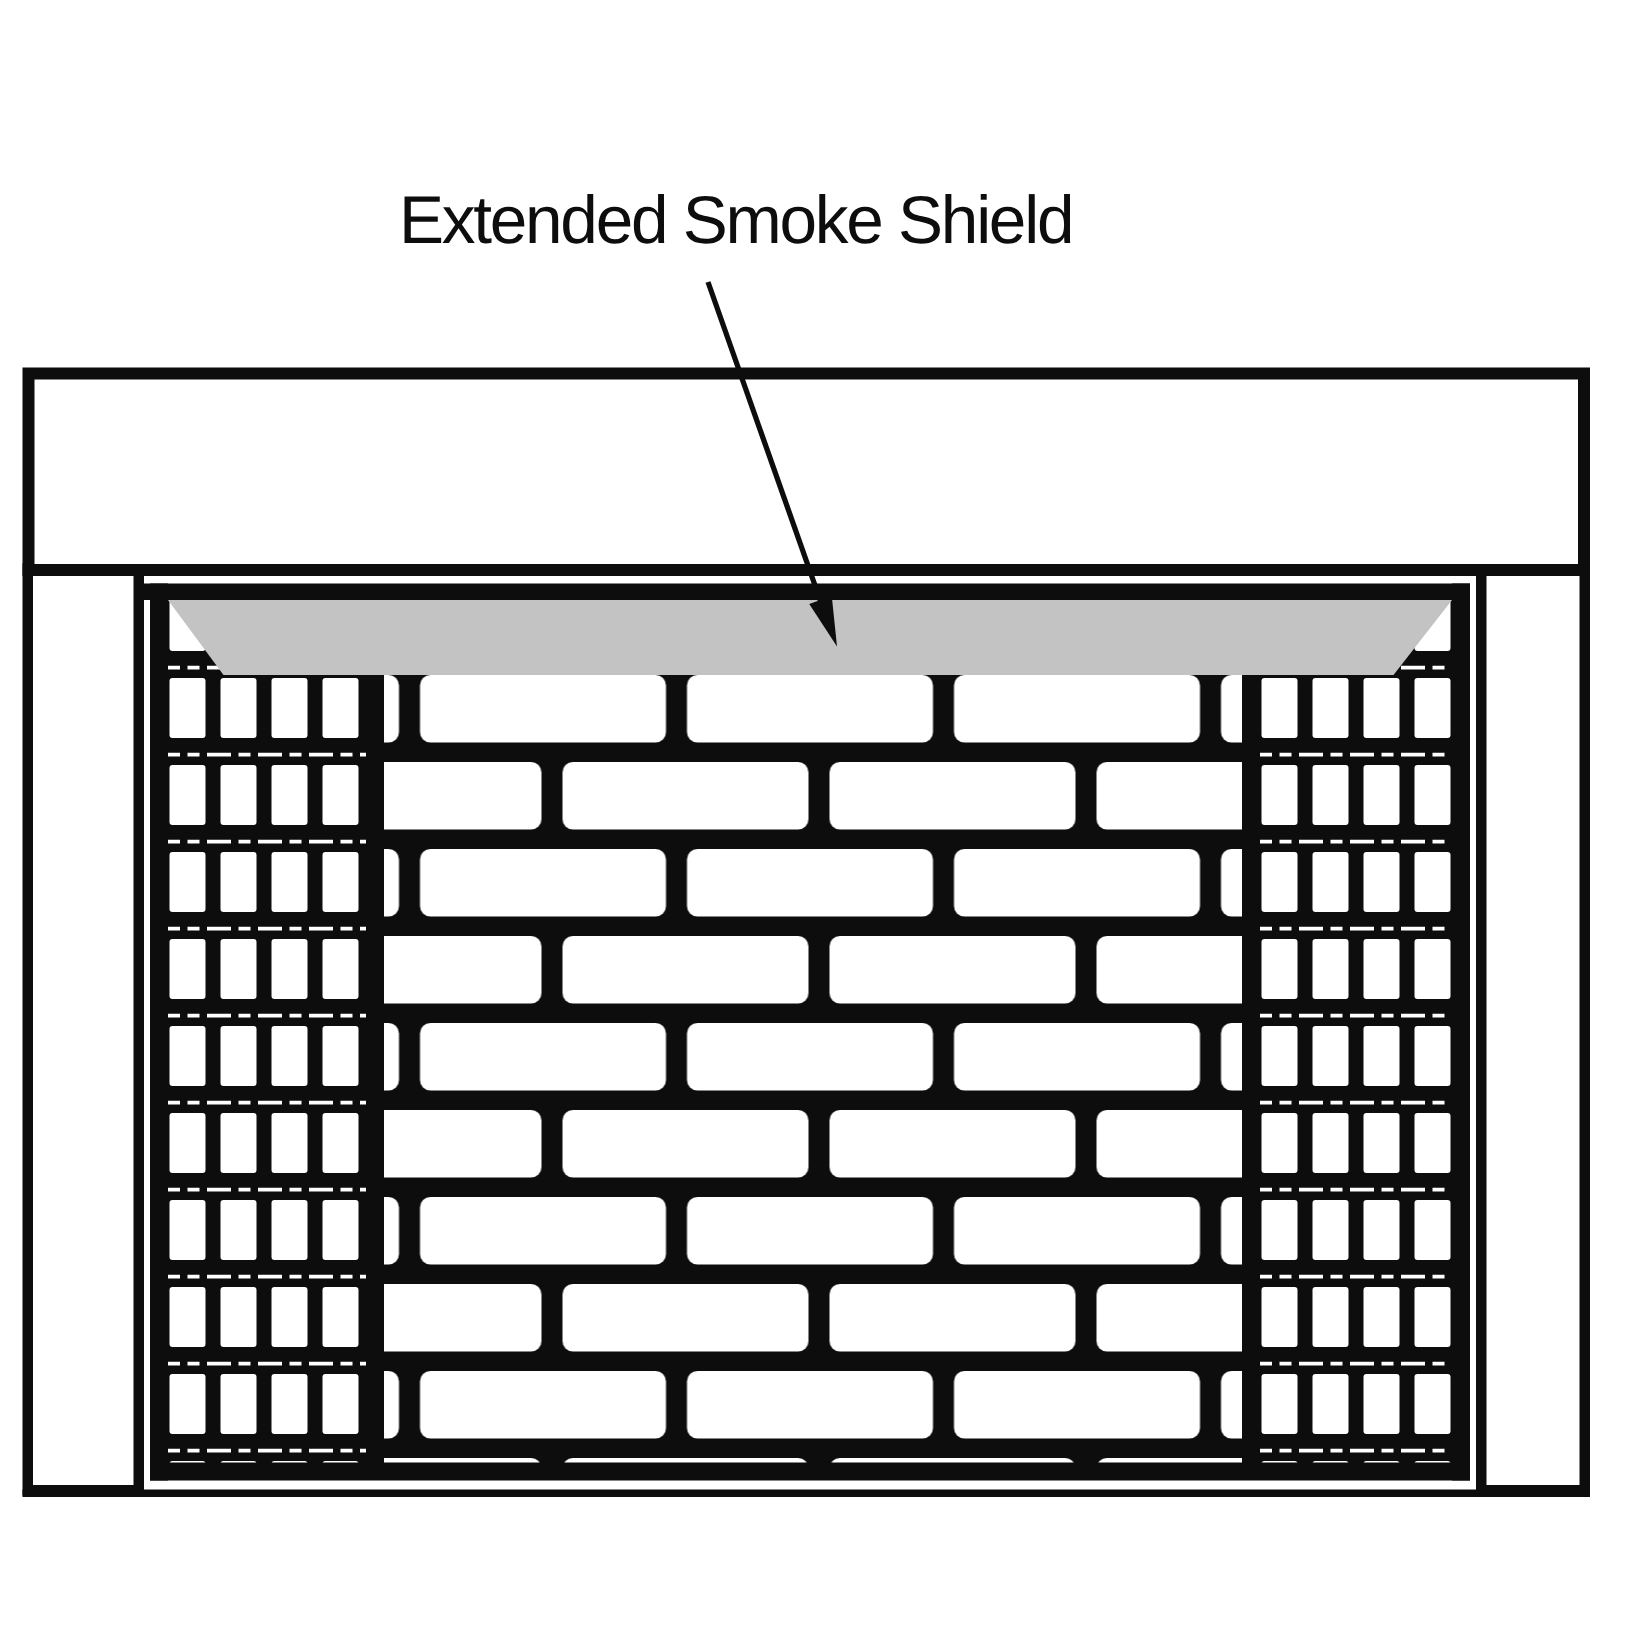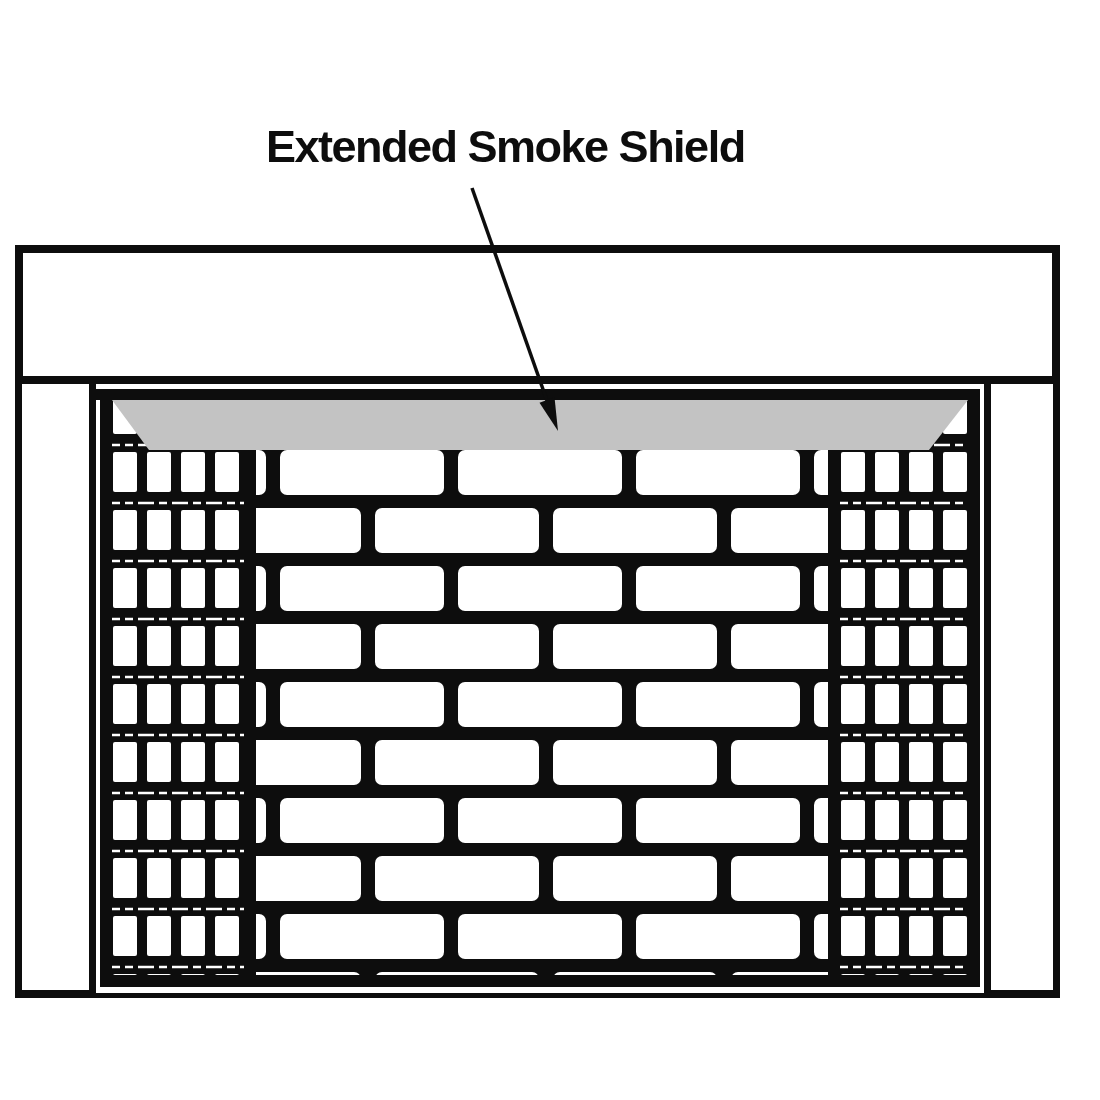--- a/index.html
+++ b/index.html
@@ -14,21 +14,21 @@
     height: 1100px;
     background: var(--color-surface, #ffffff);
     overflow: hidden;
   }
   .callout-label {
     position: absolute;
     left: 266px;
     top: 121px;
     width: 500px;
     font-size: 45px;
-    font-weight: bold;
+    font-weight: normal;
     letter-spacing: -1.5px;
     color: var(--color-line, #0d0d0d);
     white-space: nowrap;
     user-select: none;
   }
   svg.diagram {
     position: absolute;
     left: 0;
     top: 0;
     color: var(--color-line, #0d0d0d);

